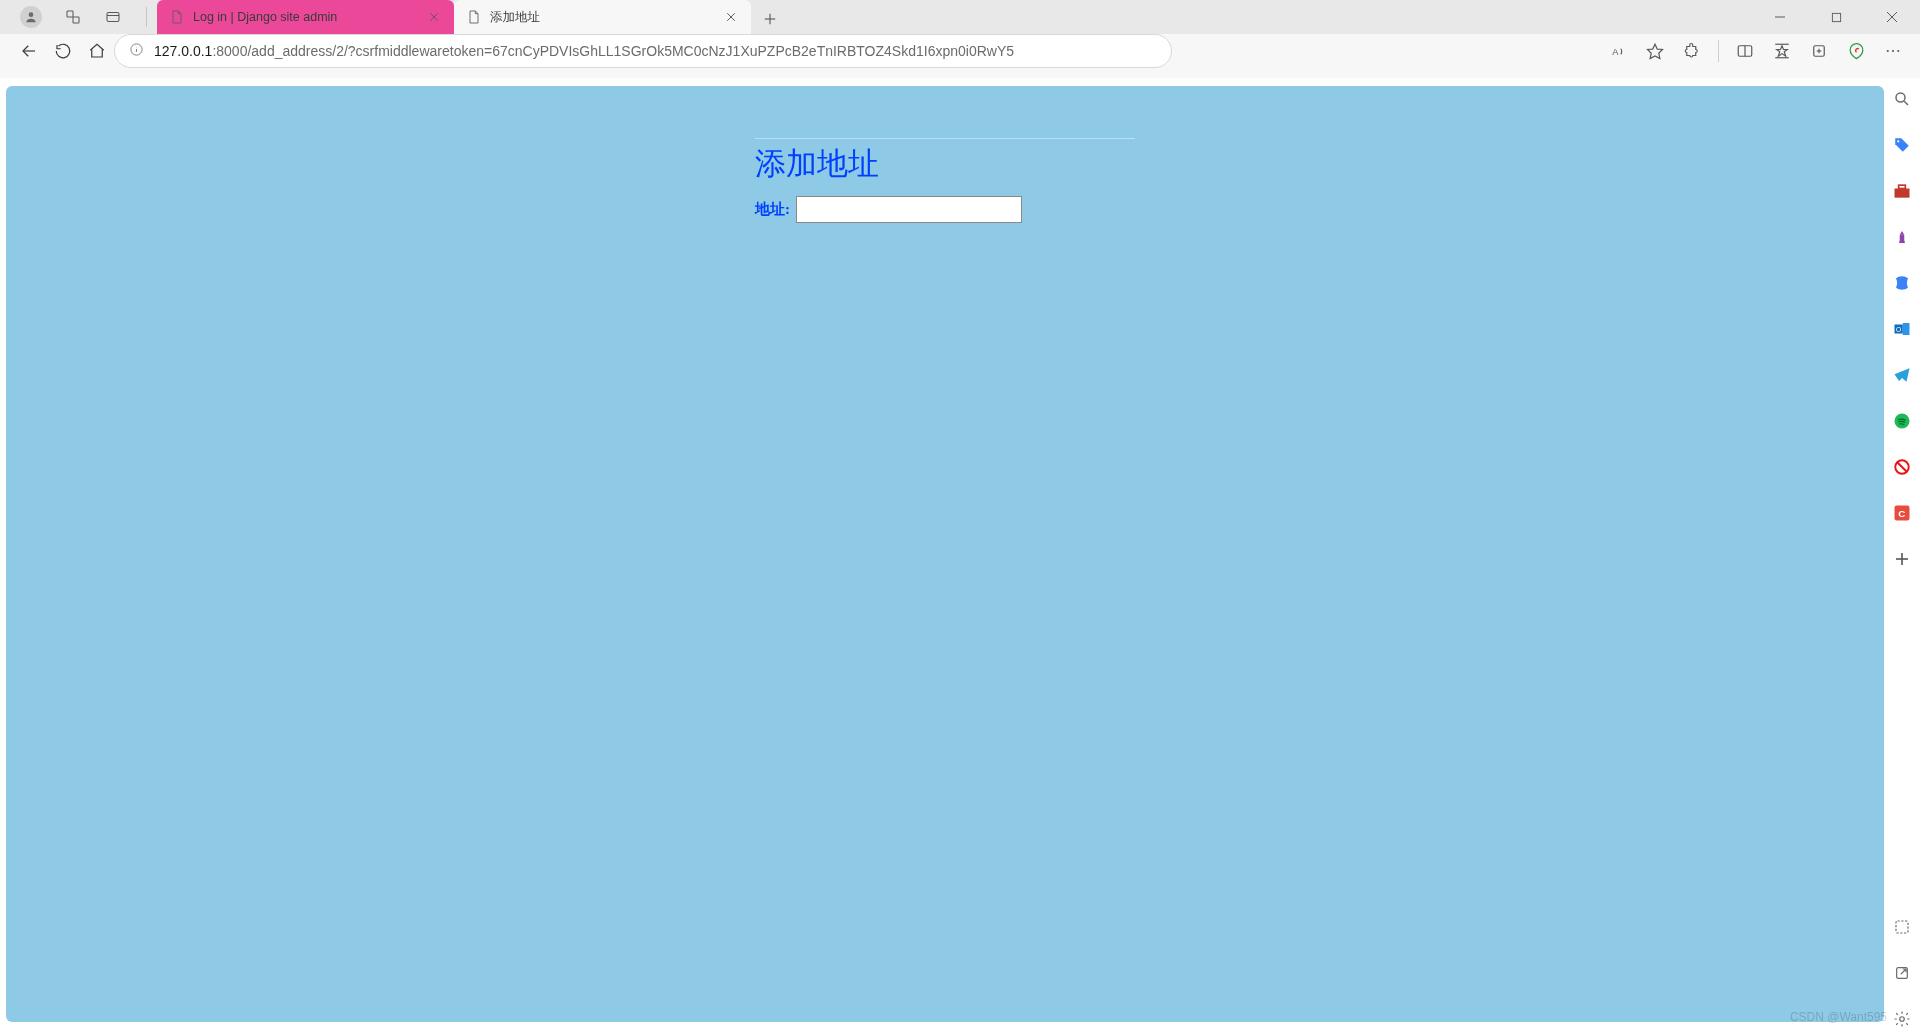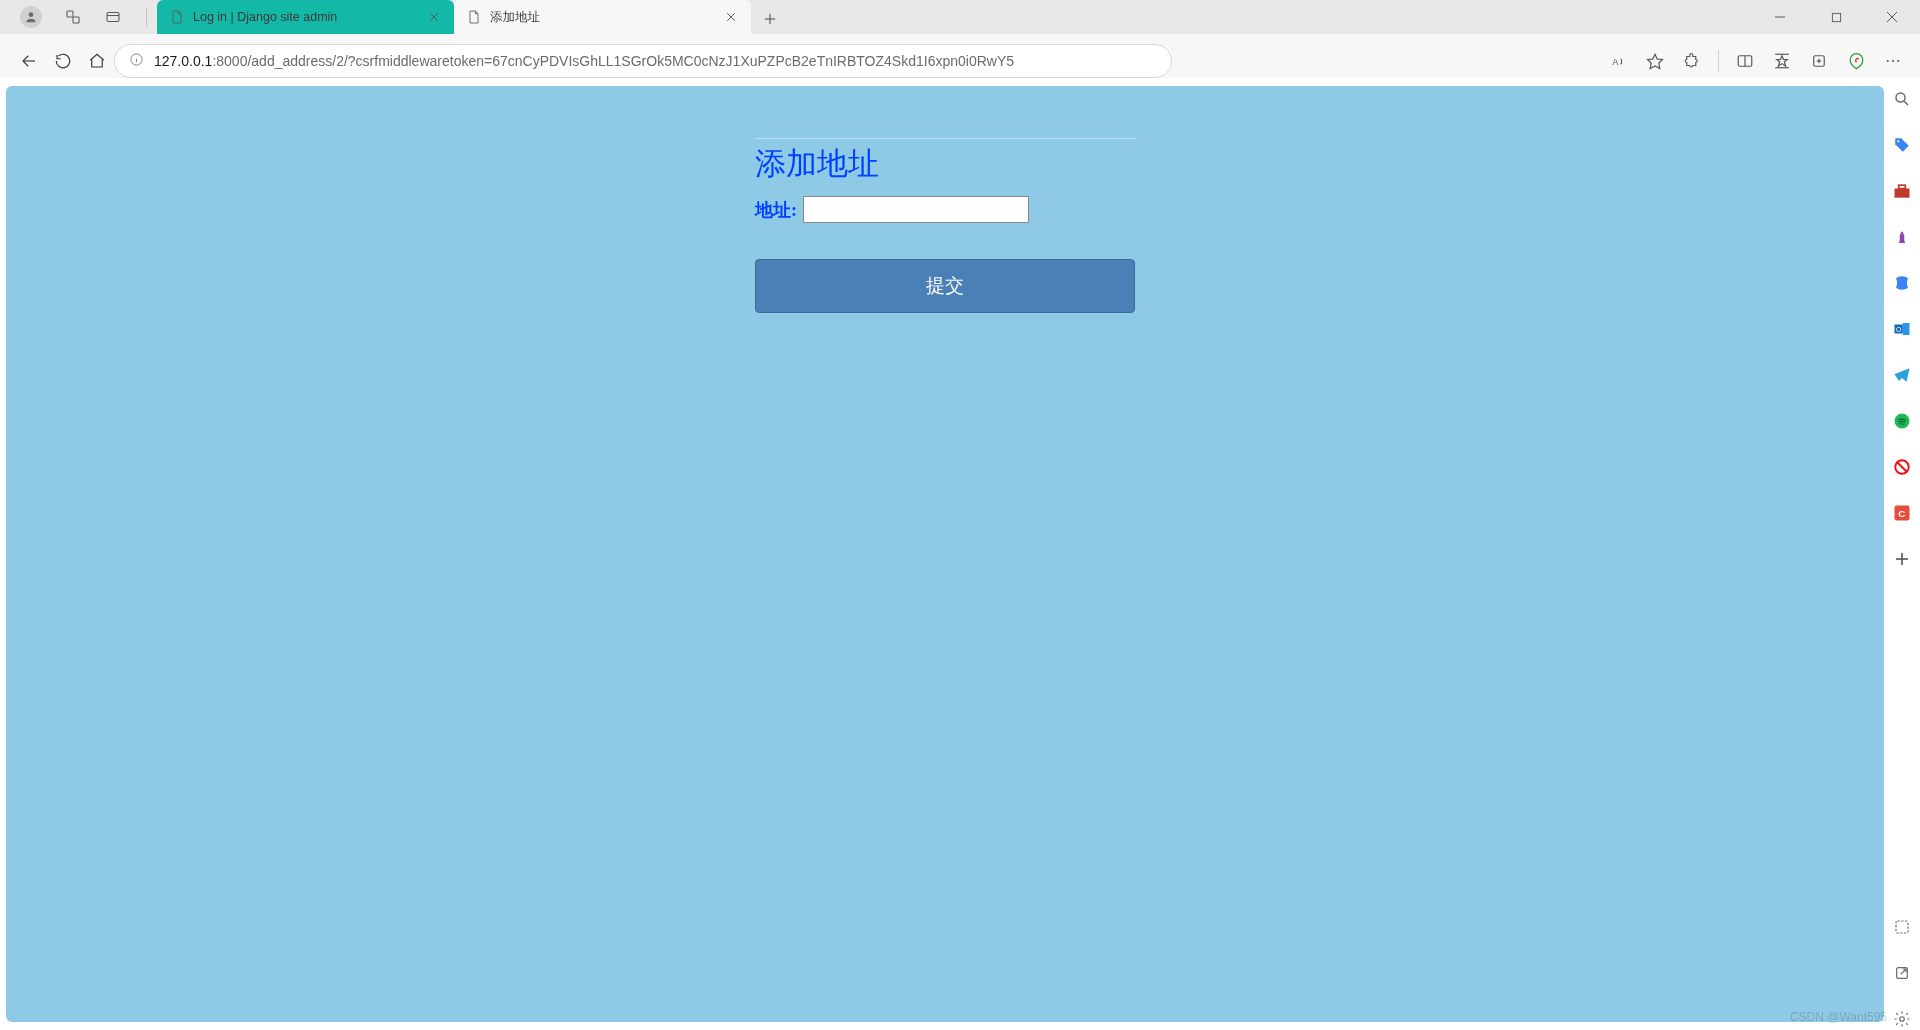--- a/index.html
+++ b/index.html
@@ -7,52 +7,52 @@
 
     
     .titlebar { height: 34px; background: #e8e8e8; display: flex; align-items: center; padding: 0 6px; position: relative; }
     .titlebar-left { display: flex; align-items: center; gap: 22px; padding-left: 14px; }
     .avatar { width: 22px; height: 22px; border-radius: 50%; background: #d0d0d0; display: flex; align-items: center; justify-content: center; }
     .avatar svg { width: 14px; height: 14px; fill: #6b6b6b; }
     .tb-icon { width: 18px; height: 18px; display: flex; align-items: center; justify-content: center; }
     .tb-icon svg { stroke: #5a5a5a; fill: none; stroke-width: 1.4; }
     .tb-sep { width: 1px; height: 20px; background: #c5c5c5; margin: 0 2px; }
     .tabs { display: flex; align-items: flex-end; margin-left: 8px; height: 100%; }
-    .tab { height: 34px; width: 297px; display: flex; align-items: center; padding: 0 12px; gap: 8px; border-top-left-radius: 6px; border-top-right-radius: 6px; background: #14b8a6; font-size: 12.5px; color: #3a3a3a; position: relative; cursor: pointer; }
+    .tab { height: 34px; width: 297px; display: flex; align-items: center; padding: 0 12px; gap: 8px; border-top-left-radius: 6px; border-top-right-radius: 6px; background: #ec4899; font-size: 12.5px; color: #3a3a3a; position: relative; cursor: pointer; }
     .tab.active { background: #f7f7f7; }
     .tab .file-icon { width: 16px; height: 16px; }
     .tab .file-icon svg { stroke: #5a5a5a; fill: none; stroke-width: 1.3; }
     .tab .tab-title { flex: 1; white-space: nowrap; overflow: hidden; text-overflow: ellipsis; }
     .tab .tab-close { width: 16px; height: 16px; display: flex; align-items: center; justify-content: center; border-radius: 2px; }
     .tab .tab-close svg { stroke: #5a5a5a; stroke-width: 1.3; }
     .new-tab { width: 30px; height: 30px; display: flex; align-items: center; justify-content: center; margin-left: 4px; border-radius: 4px; cursor: pointer; }
     .new-tab svg { stroke: #5a5a5a; stroke-width: 1.3; }
     .window-ctrls { position: absolute; right: 0; top: 0; height: 34px; display: flex; }
     .win-btn { width: 56px; height: 34px; display: flex; align-items: center; justify-content: center; cursor: pointer; }
     .win-btn svg { stroke: #5a5a5a; stroke-width: 1; fill: none; }
 
     
-    .toolbar { height: 44px; background: #f7f7f7; display: flex; align-items: flex-end; padding: 0 10px 0 12px; }
+    .toolbar { height: 44px; background: #f7f7f7; display: flex; align-items: flex-start; padding: 0 10px 0 12px; }
     .nav-btn { width: 34px; height: 34px; display: flex; align-items: center; justify-content: center; border-radius: 4px; cursor: pointer; }
     .nav-btn svg { stroke: #3a3a3a; stroke-width: 1.6; fill: none; }
     .addr-bar { flex: 1; max-width: 1058px; height: 34px; border: 1px solid #d8d8d8; border-radius: 17px; background: #fff; display: flex; align-items: center; padding: 0 14px; gap: 10px; font-size: 14px; color: #6b6b6b; }
     .addr-bar .url-host { color: #1a1a1a; }
     .addr-bar .lock-icon svg { stroke: #6b6b6b; stroke-width: 1.3; fill: none; width: 15px; height: 15px; }
     .addr-bar .url-text { flex: 1; white-space: nowrap; overflow: hidden; }
     .addr-right { display: flex; align-items: center; gap: 3px; margin-left: auto; }
     .addr-right .nav-btn svg, .tool-sep + .nav-btn svg { stroke: #5a5a5a; }
     .tool-sep { width: 1px; height: 22px; background: #cfcfcf; margin: 0 6px; }
 
     
     .viewport { position: absolute; left: 6px; top: 86px; right: 36px; bottom: 8px; background: #8ecae6; border-radius: 6px; }
     .page-hr { position: absolute; left: 749px; top: 52px; width: 380px; height: 0; border-top: 1px solid rgba(255,255,255,.4); }
     .page-h1 { position: absolute; left: 749px; top: 57px; font-size: 31px; font-weight: 400; color: #0040ff; font-family: SimSun, serif; }
     .form { position: absolute; left: 749px; top: 110px; width: 380px; }
     .field { display: flex; align-items: center; margin-bottom: 16px; }
-    .field label { color: #0040ff; font-weight: 700; font-size: 18px; font-family: SimSun, "Microsoft YaHei", serif; margin-right: 6px; white-space: nowrap; }
+    .field label { color: #0040ff; font-weight: 700; font-size: 15px; font-family: SimSun, "Microsoft YaHei", serif; margin-right: 6px; white-space: nowrap; }
     .field input { width: 226px; height: 27px; border: 1px solid #8a8a8a; background: #fff; padding: 0 4px; font-size: 14px; }
     .submit-btn { display: block; width: 380px; height: 54px; margin-top: 36px; border: 1px solid #3c6c9a; border-radius: 4px; background: #4a80b6; color: #fff; font-size: 19px; font-family: "Microsoft YaHei"; cursor: pointer; }
 
     
     .side-rail { position: absolute; right: 0; top: 78px; width: 36px; bottom: 0; background: #fff; display: flex; flex-direction: column; align-items: center; padding-top: 10px; gap: 24px; }
     .rail-icn { width: 22px; height: 22px; display: flex; align-items: center; justify-content: center; cursor: pointer; }
     .rail-spacer { flex: 1; }
     .watermark { position: absolute; right: 33px; bottom: 6px; font-size: 12px; color: rgba(0,0,0,.18); font-family: Arial; }
   </style>
 </head>
@@ -216,21 +216,20 @@
 </div>
 
 <div class="viewport">
   <div class="page-hr"></div>
   <h1 class="page-h1">添加地址</h1>
   <form class="form">
     <div class="field">
       <label>地址:</label>
       <input type="text" value="" style="">
     </div>
-    <button type="button" class="submit-btn">提交</button>
   </form>
 </div>
 
 <div class="side-rail">
   <div class="rail-icn">
       <svg width="18" height="18" viewBox="0 0 24 24" fill="none" stroke="#6b6b6b" stroke-width="2">
         <circle cx="10" cy="10" r="6"></circle>
         <line x1="15" y1="15" x2="20" y2="20"></line>
       </svg>
     </div>

